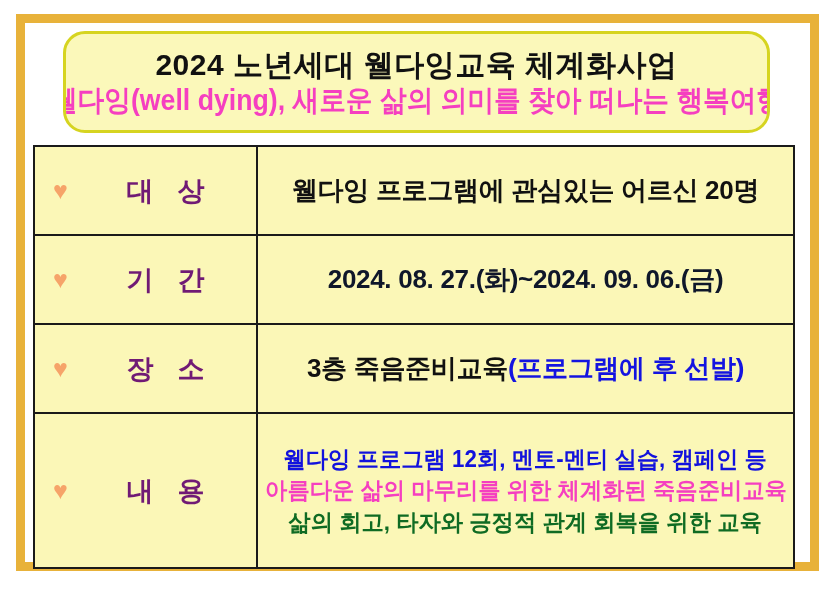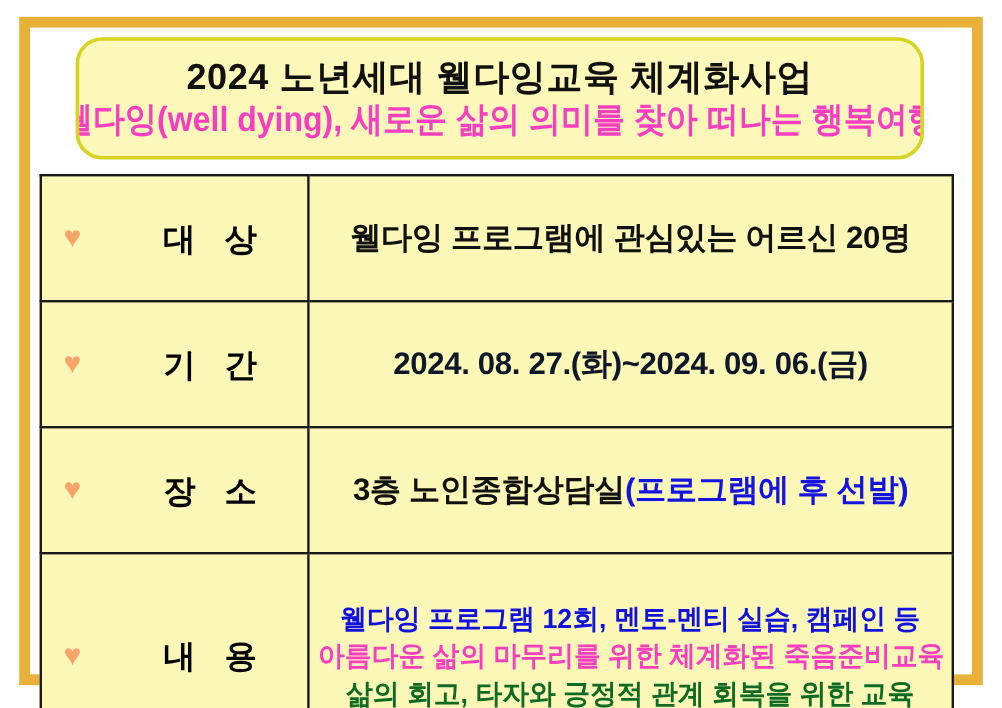--- a/index.html
+++ b/index.html
@@ -113,31 +113,31 @@
     font-size: 25px;
     line-height: 1;
     width: 40px;
     flex: 0 0 40px;
     text-align: left;
     padding-left: 4px;
   }
   .label-text {
     font-size: 27px;
     font-weight: bold;
-    color: #000000;
+    color: #701a75;
     flex: 1 1 auto;
-    text-align: right;
+    text-align: center;
     letter-spacing: 24px;
     text-indent: 24px;
     padding-right: 4px;
   }
 
   .cell-value {
     height: 79px;
-    padding: 12px 16px !important;
+    padding: 4px 16px !important;
     text-align: center;
   }
   .value-text {
     font-size: 26px;
     font-weight: bold;
     color: #111111;
     white-space: nowrap;
     letter-spacing: -0.3px;
   }
   .value-blue { color: #0f172a; }
@@ -281,21 +281,21 @@
         </tr>
 
         <tr class="row-place">
           <td class="cell-label">
             <div class="label-inner">
               <span class="heart-icon">♥</span>
               <span class="label-text">장소</span>
             </div>
           </td>
           <td class="cell-value">
-            <span class="value-text">3층 노인종합상담실</span><span class="value-text value-paren-blue">(프로그램에 후 선발)</span>
+            <span class="value-text">3층 죽음준비교육</span><span class="value-text value-paren-blue">(프로그램에 후 선발)</span>
           </td>
         </tr>
 
         <tr class="row-content">
           <td class="cell-label">
             <div class="label-inner">
               <span class="heart-icon">♥</span>
               <span class="label-text">내용</span>
             </div>
           </td>

